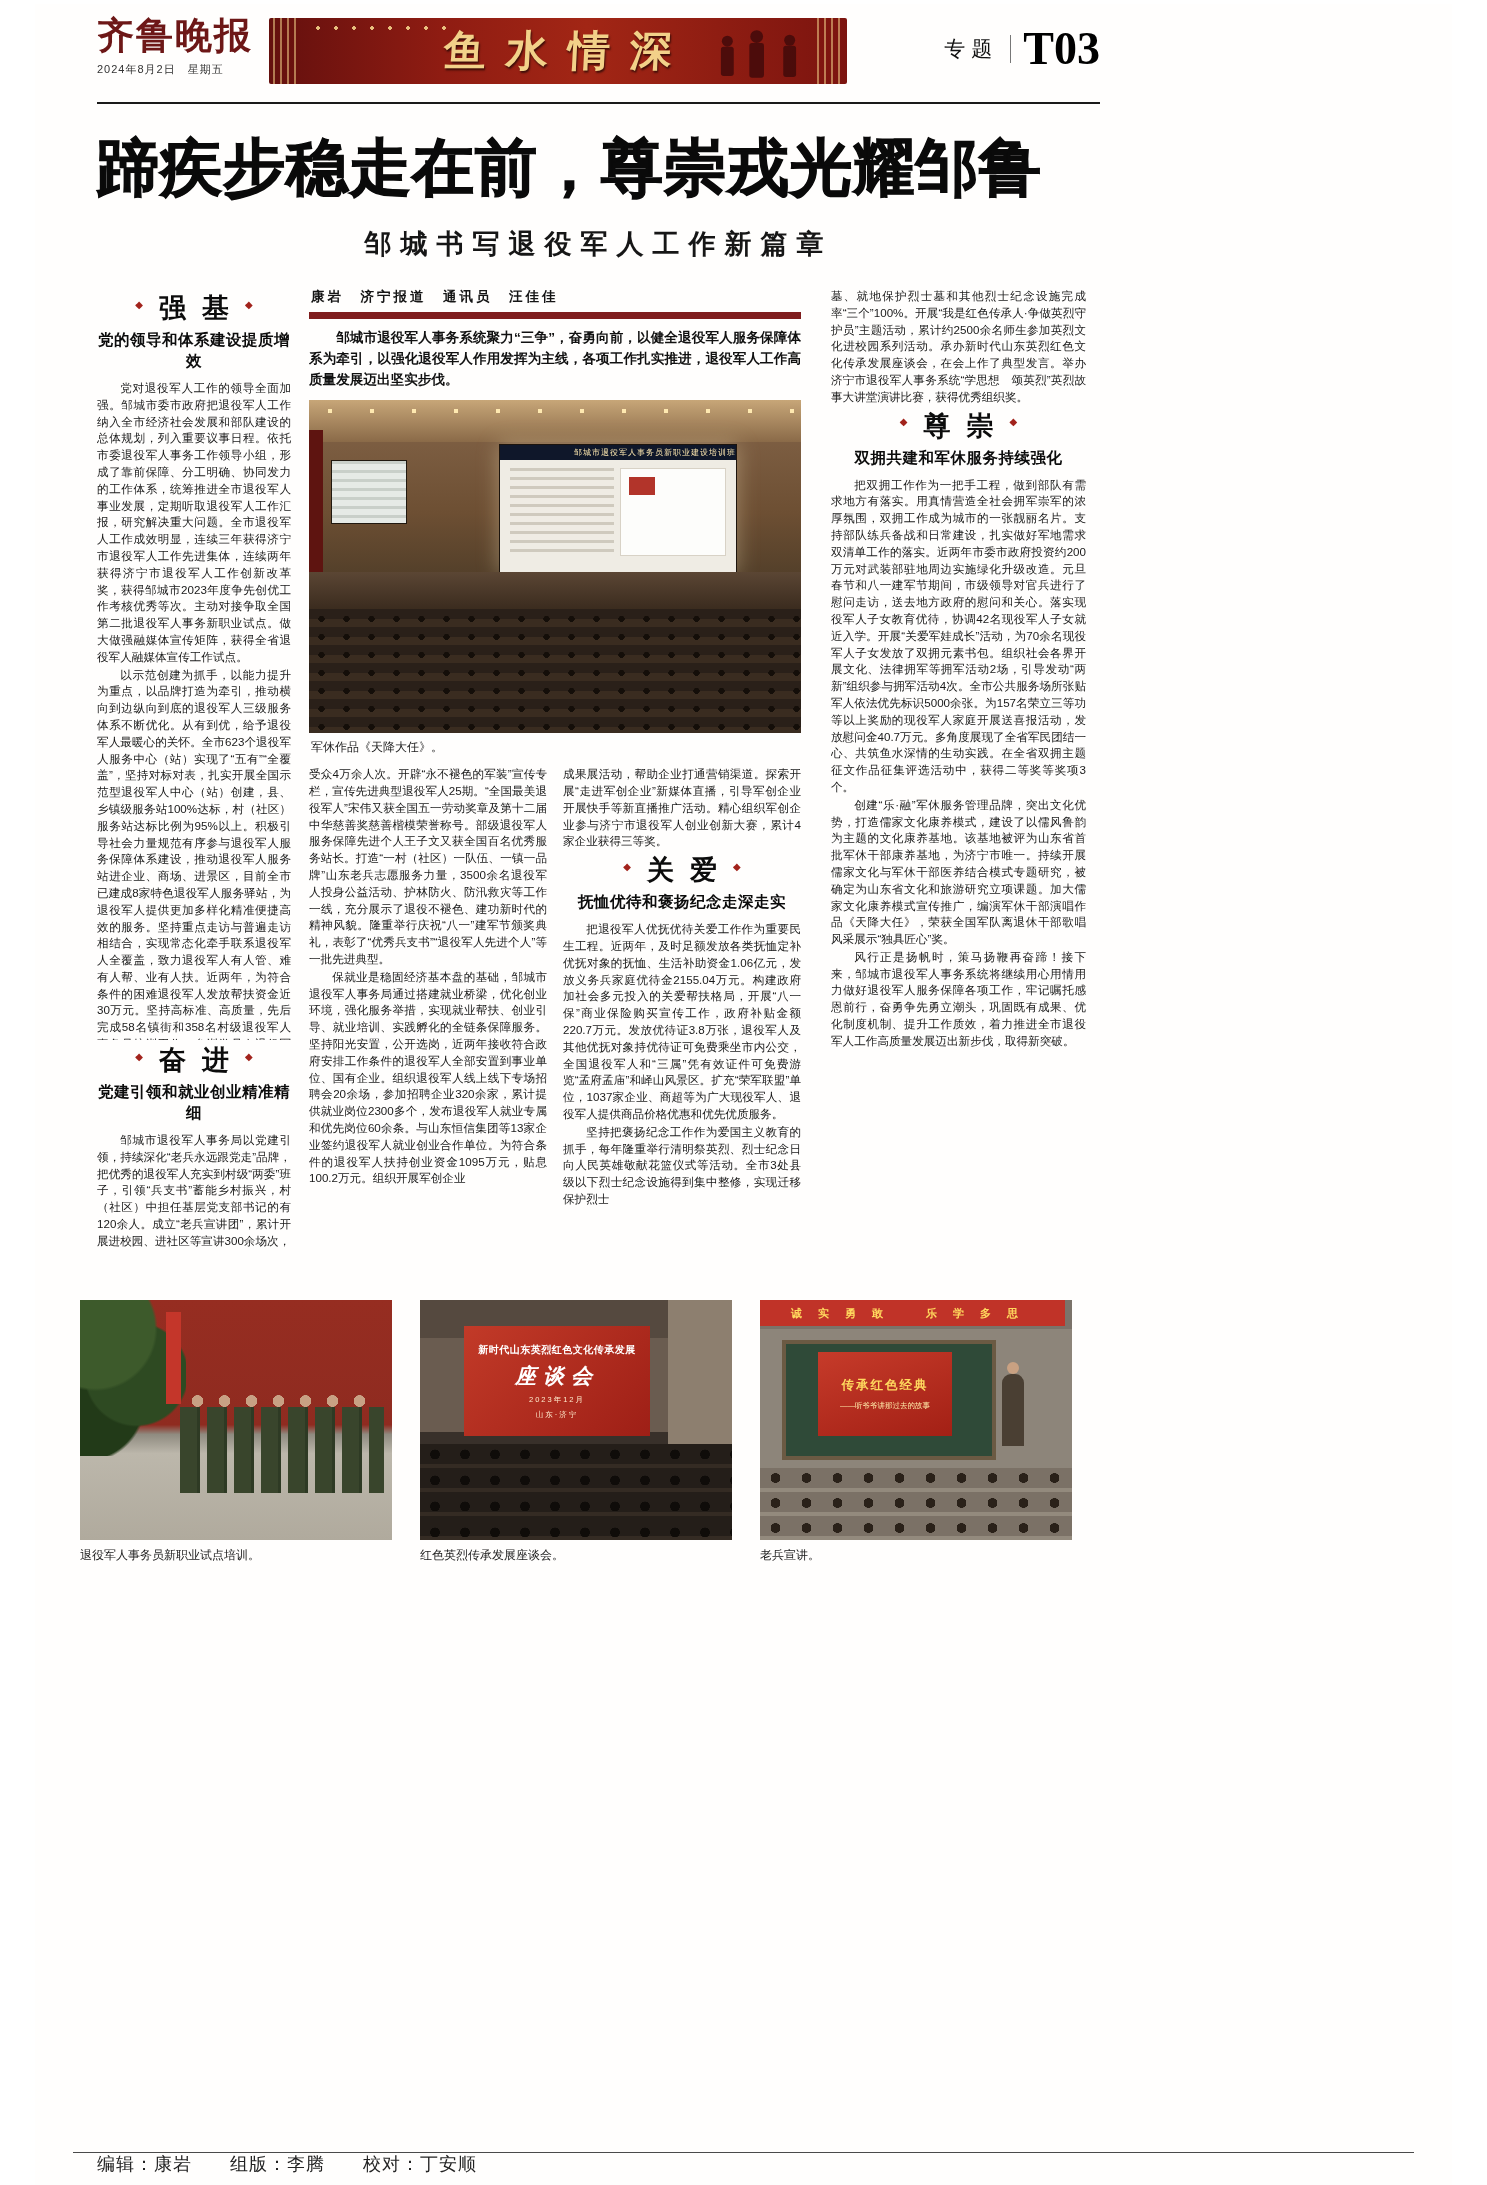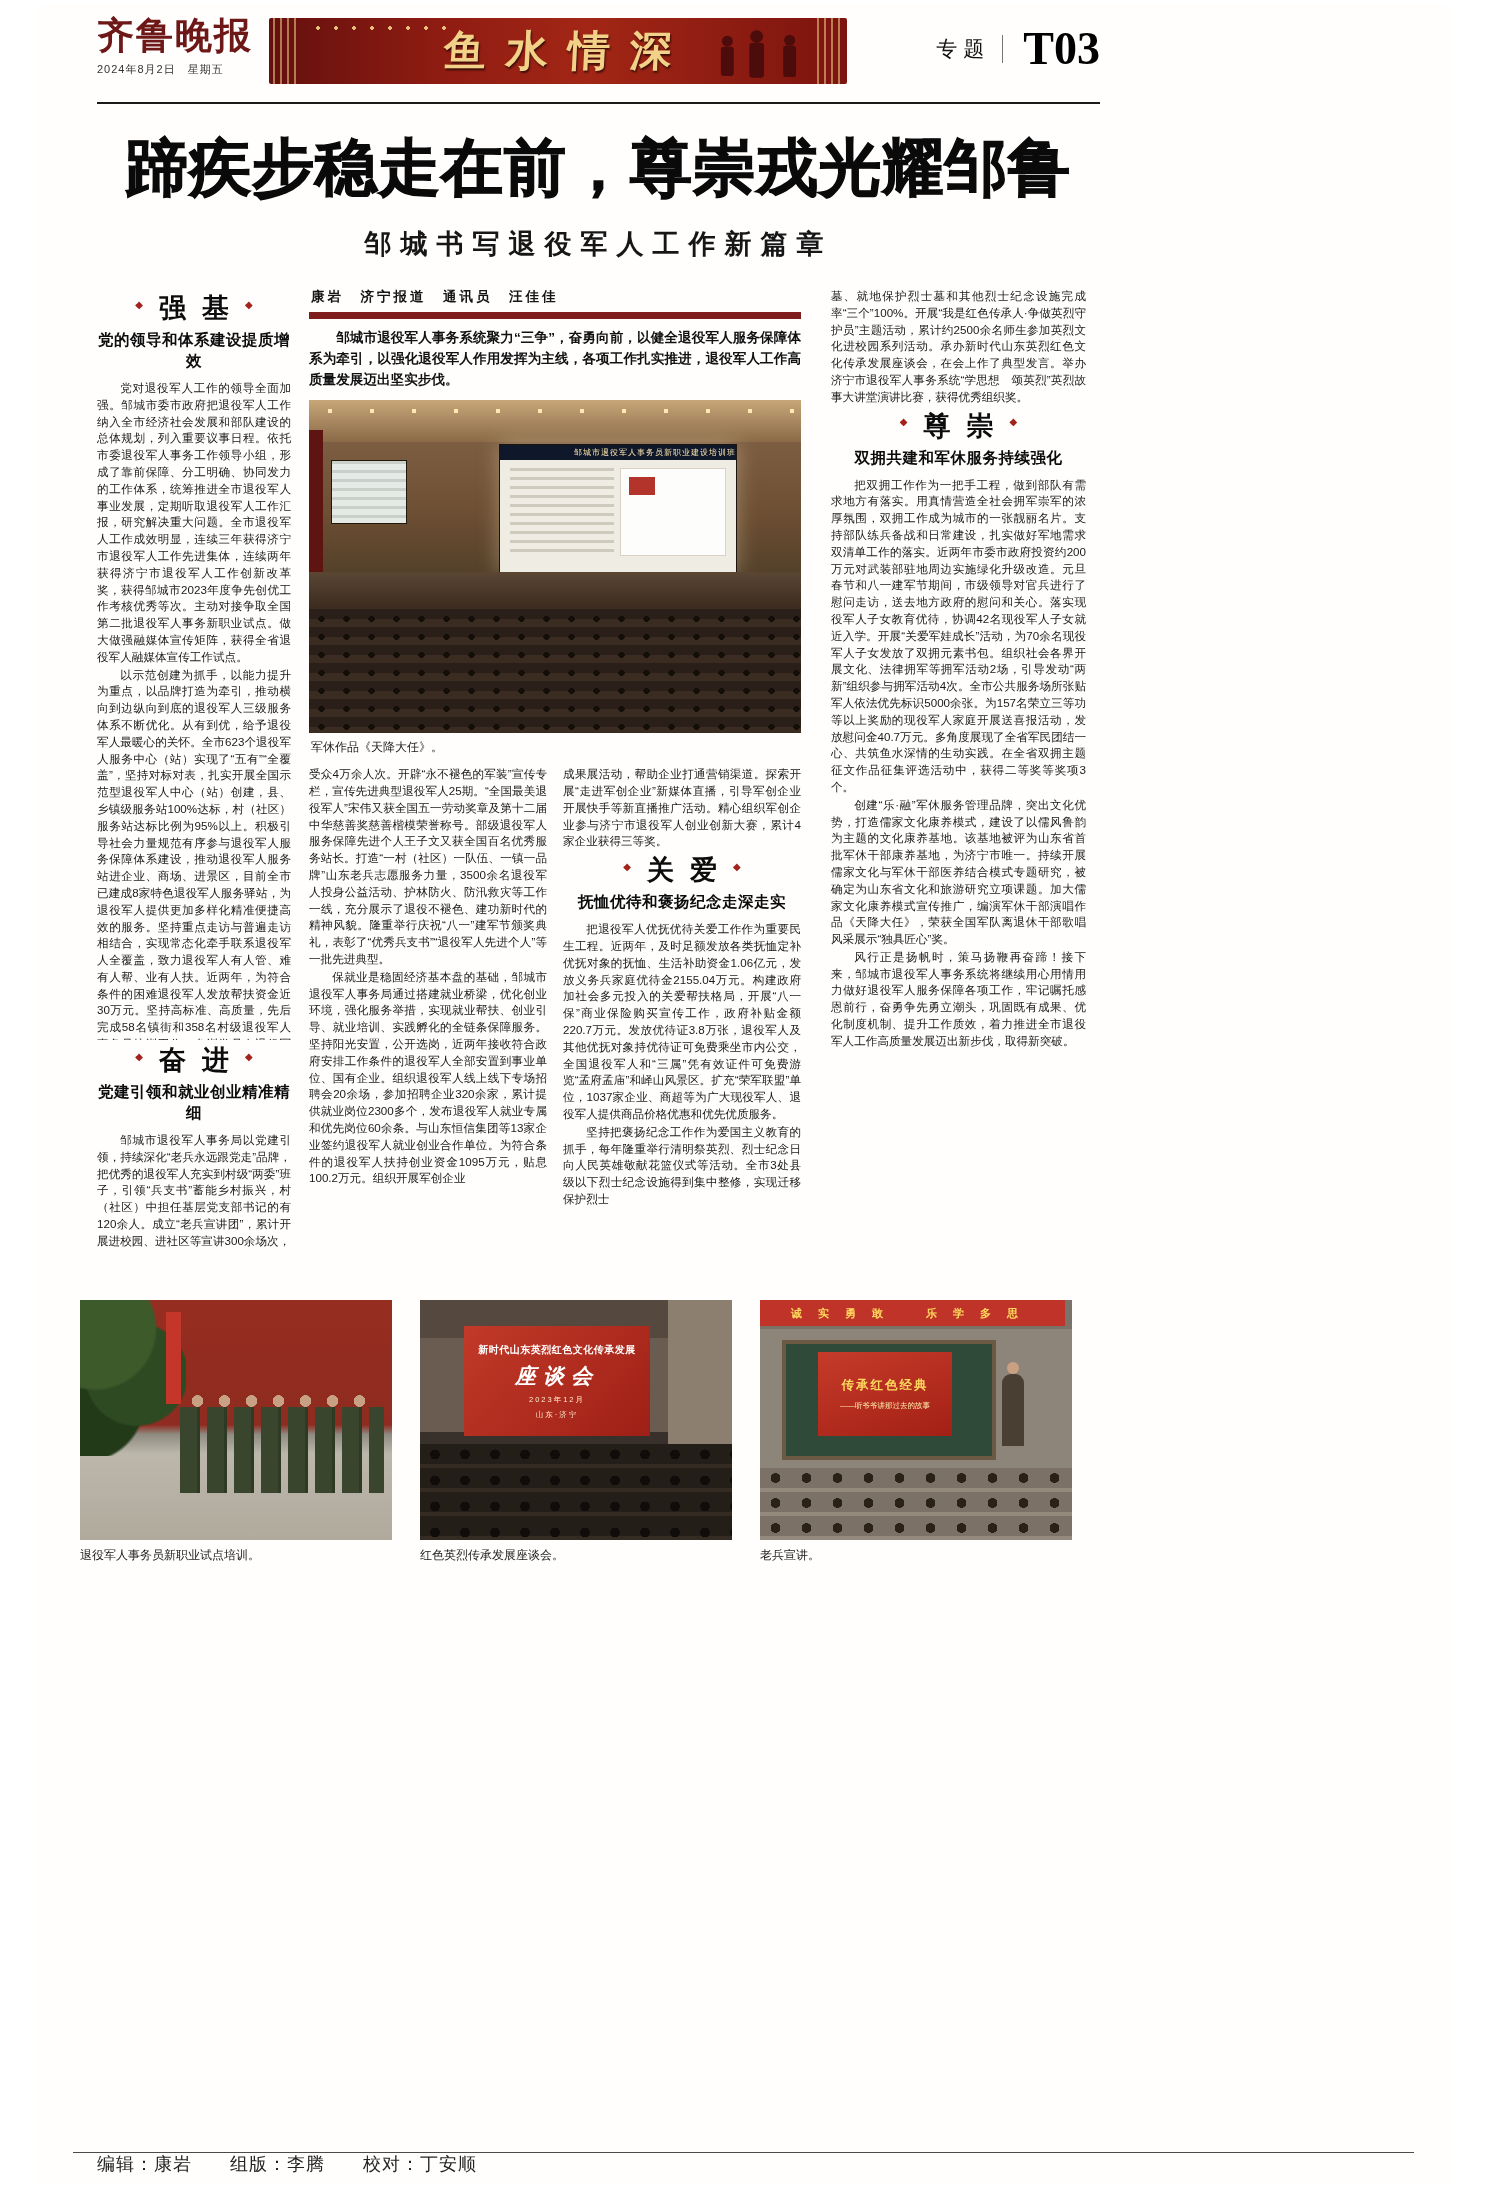--- a/index.html
+++ b/index.html
@@ -18,27 +18,27 @@
            border-radius:2px; display:flex; align-items:center; justify-content:center; overflow:hidden;}
   .banner::before,.banner::after {content:""; position:absolute; top:0; bottom:0; width:26px;
            background:repeating-linear-gradient(90deg, rgba(242,209,137,.55) 0 2px, transparent 2px 7px);}
   .banner::before {left:4px;} .banner::after {right:4px;}
   .banner-title {font-family:"Liberation Serif","DejaVu Serif",serif; font-weight:bold; font-size:42px;
                  color:var(--gold,#f2d189); letter-spacing:20px; text-shadow:1px 2px 2px rgba(0,0,0,.6);
                  transform:skewX(-3deg); padding-left:20px;}
   .banner-sil {position:absolute; right:28px; bottom:2px; width:110px; height:56px;}
   .banner-lights {position:absolute; left:40px; top:6px; width:140px; height:8px;
                  background-image:radial-gradient(circle 2px, rgba(242,209,137,.9) 90%, transparent); background-size:18px 8px;}
-  .page-tag {margin-left:auto; display:flex; align-items:center; gap:20px; padding-top:10px;}
+  .page-tag {margin-left:auto; display:flex; align-items:center; gap:12px; padding-top:10px;}
   .section-label {font-size:21px; letter-spacing:6px; color:#111; padding-right:12px; border-right:1px solid #777;}
   .page-number {font-family:"Liberation Serif","DejaVu Serif",serif; font-size:46px; font-weight:bold; color:#000; line-height:1;}
   .header-rule {border-top:2px solid #1a1a1a; margin-top:6px;}
 
   
-  .headline {margin:22px 0 0; text-align:center; font-family:"Liberation Serif","DejaVu Serif",serif;
+  .headline {margin:22px 0 0; text-align:left; font-family:"Liberation Serif","DejaVu Serif",serif;
              font-weight:bold; font-size:62px; color:#0a0a0a; letter-spacing:1px; -webkit-text-stroke:1.2px #0a0a0a;}
   .subheadline {text-align:center; margin-top:16px; font-size:27px; letter-spacing:9px; color:#161616; font-weight:bold;}
 
   
   .body-grid {display:flex; margin-top:26px; height:1002px;}
   .col1 {width:194px; height:1002px; overflow:hidden;}
   .mid  {width:492px; margin-left:18px; height:1002px; overflow:hidden;}
   .col4 {width:255px; margin-left:30px; height:1002px; overflow:hidden;}
 
   .sec-head {text-align:center; margin:2px 0 4px;}

